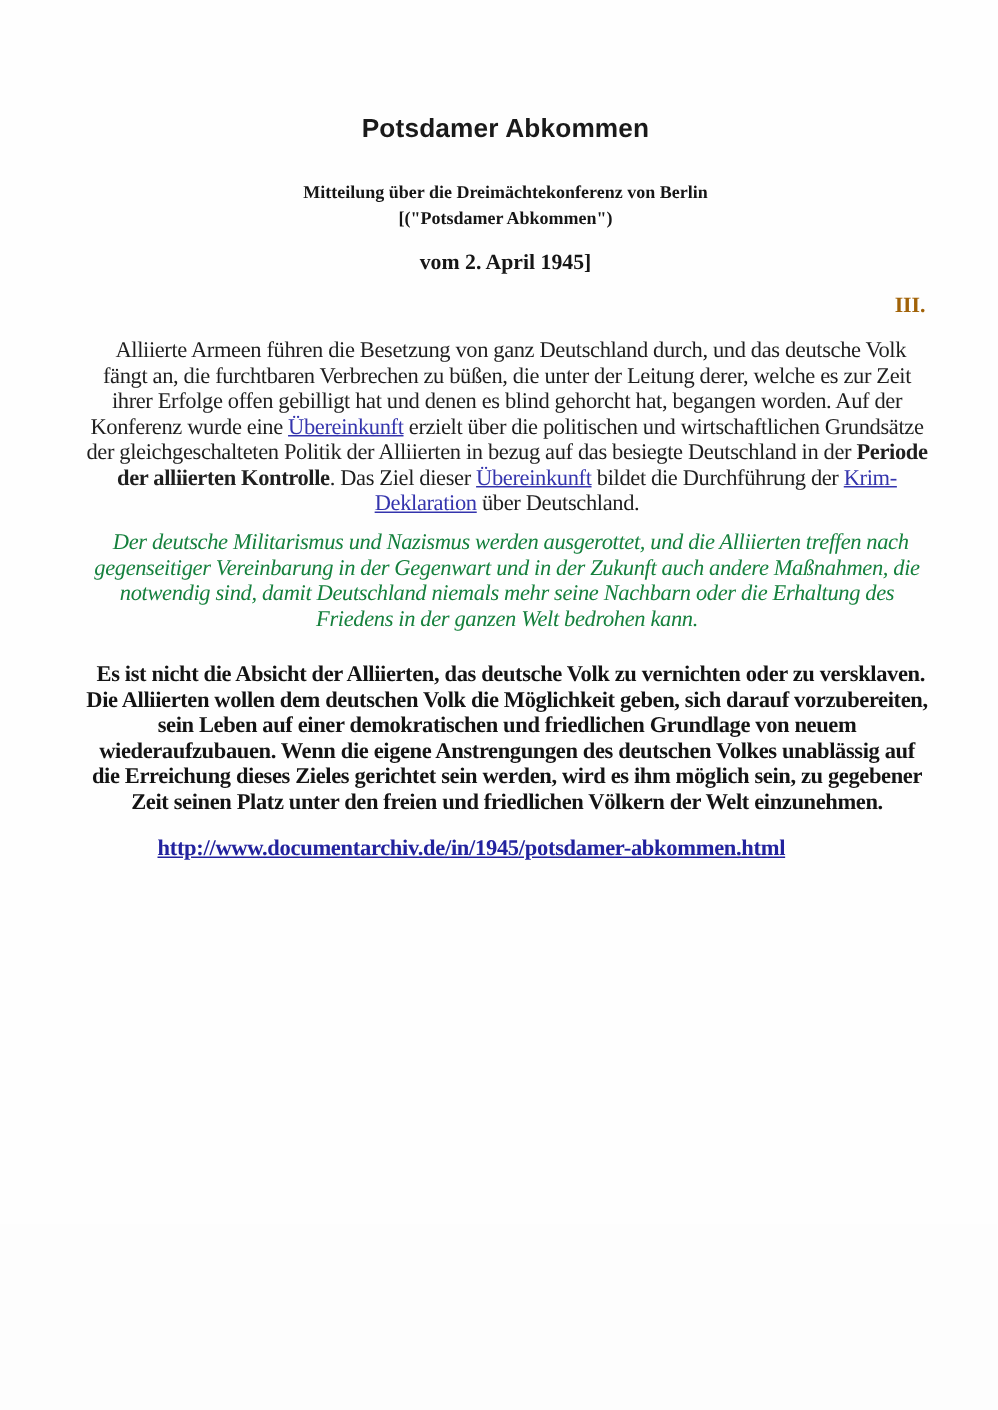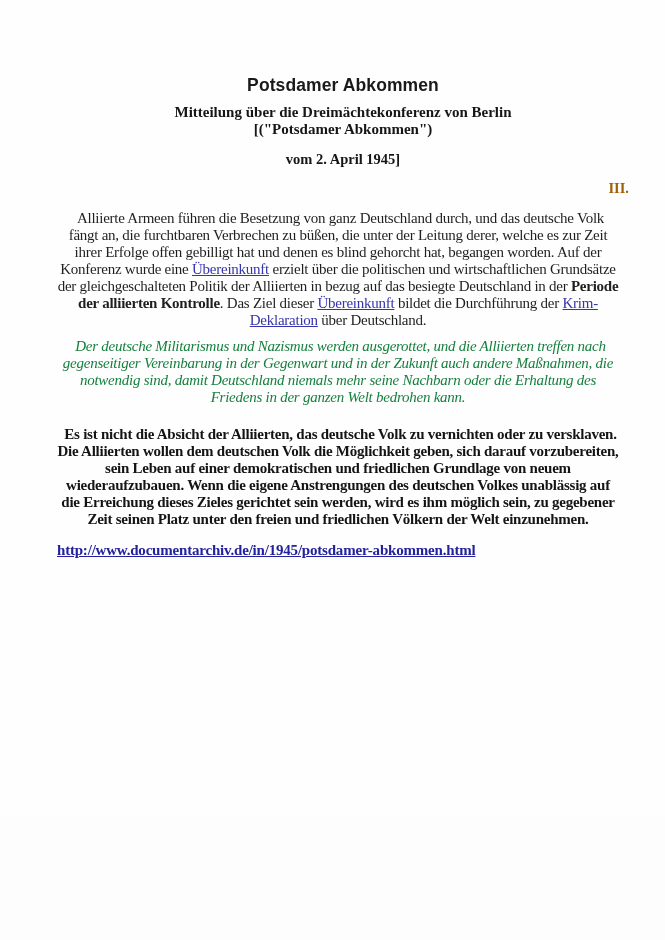--- a/index.html
+++ b/index.html
@@ -12,38 +12,38 @@
     background: #fdfdfd;
     overflow: hidden;
     font-family: "Liberation Serif", serif;
   }
   .page {
     position: relative;
     width: 665px;
     height: 816px;
     background: #fefefe;
     box-sizing: border-box;
-    padding: 0 36px 0 57px;
+    padding: 0 48px 0 57px;
   }
   .doc-title {
     margin: 0;
     padding-top: 74px;
     text-align: center;
     font-family: "Liberation Sans", sans-serif;
     font-weight: 700;
     font-size: 17.5px;
     line-height: 22px;
     letter-spacing: 0.1px;
     color: #1a1a1a;
   }
   .subtitle {
-    margin-top: 8px;
+    margin-top: 24px;
     text-align: center;
     font-weight: 700;
-    font-size: 15px;
+    font-size: 12px;
     line-height: 17px;
     color: #161616;
   }
   .dateline {
     margin-top: 13px;
     text-align: center;
     font-weight: 700;
     font-size: 14.5px;
     line-height: 17px;
     color: #161616;
@@ -89,20 +89,21 @@
     margin-top: 13px;
     font-size: 15px;
     line-height: 18px;
     letter-spacing: -0.2px;
   }
   a.source-url {
     color: #22229e;
     font-weight: 700;
     text-decoration: underline;
     cursor: pointer;
+    margin-left: 48px;
   }
 </style>
 </head>
 <body>
 
 <div class="page">
 
   <h1 class="doc-title">Potsdamer Abkommen</h1>
 
   <div class="subtitle">

